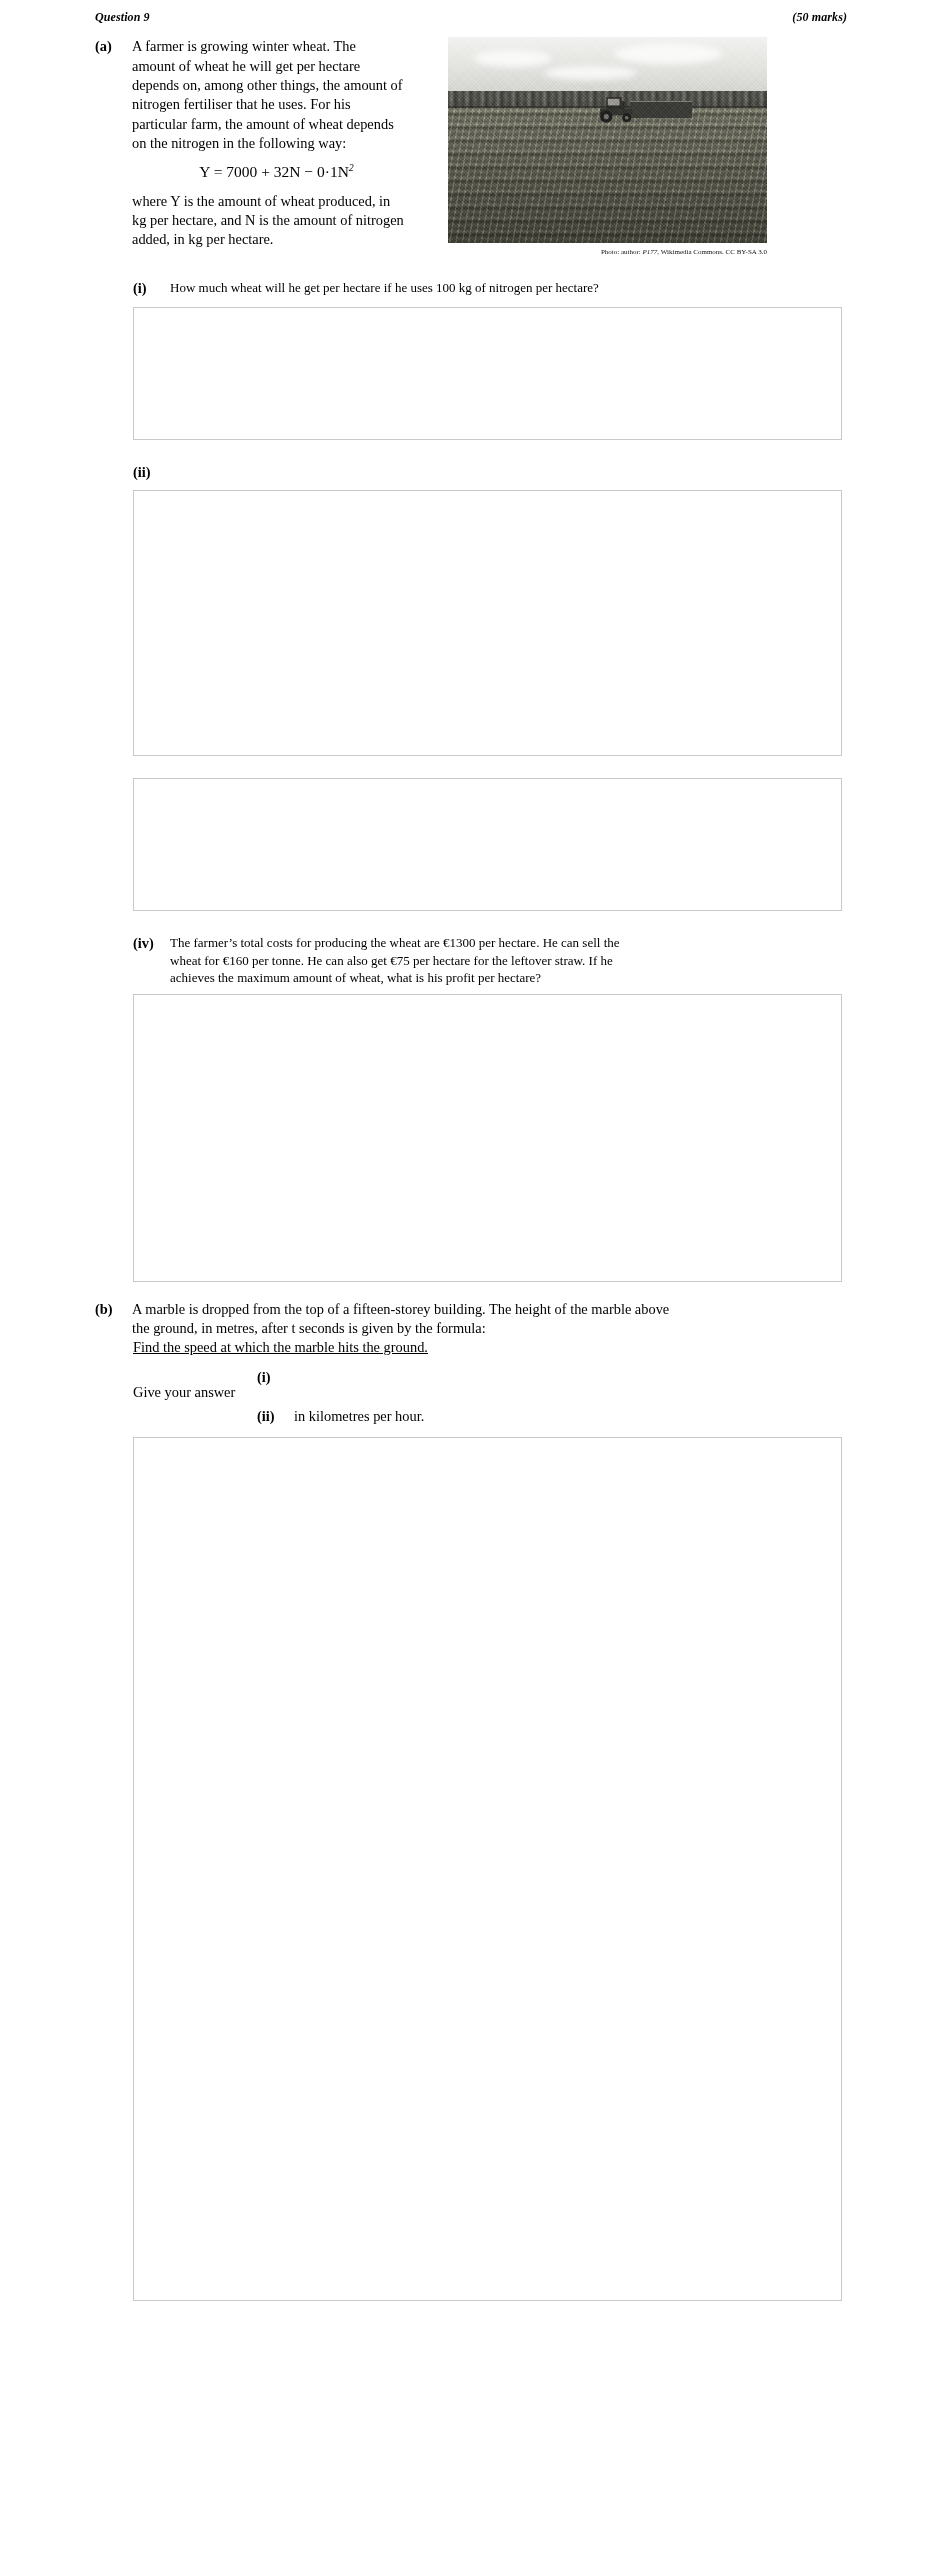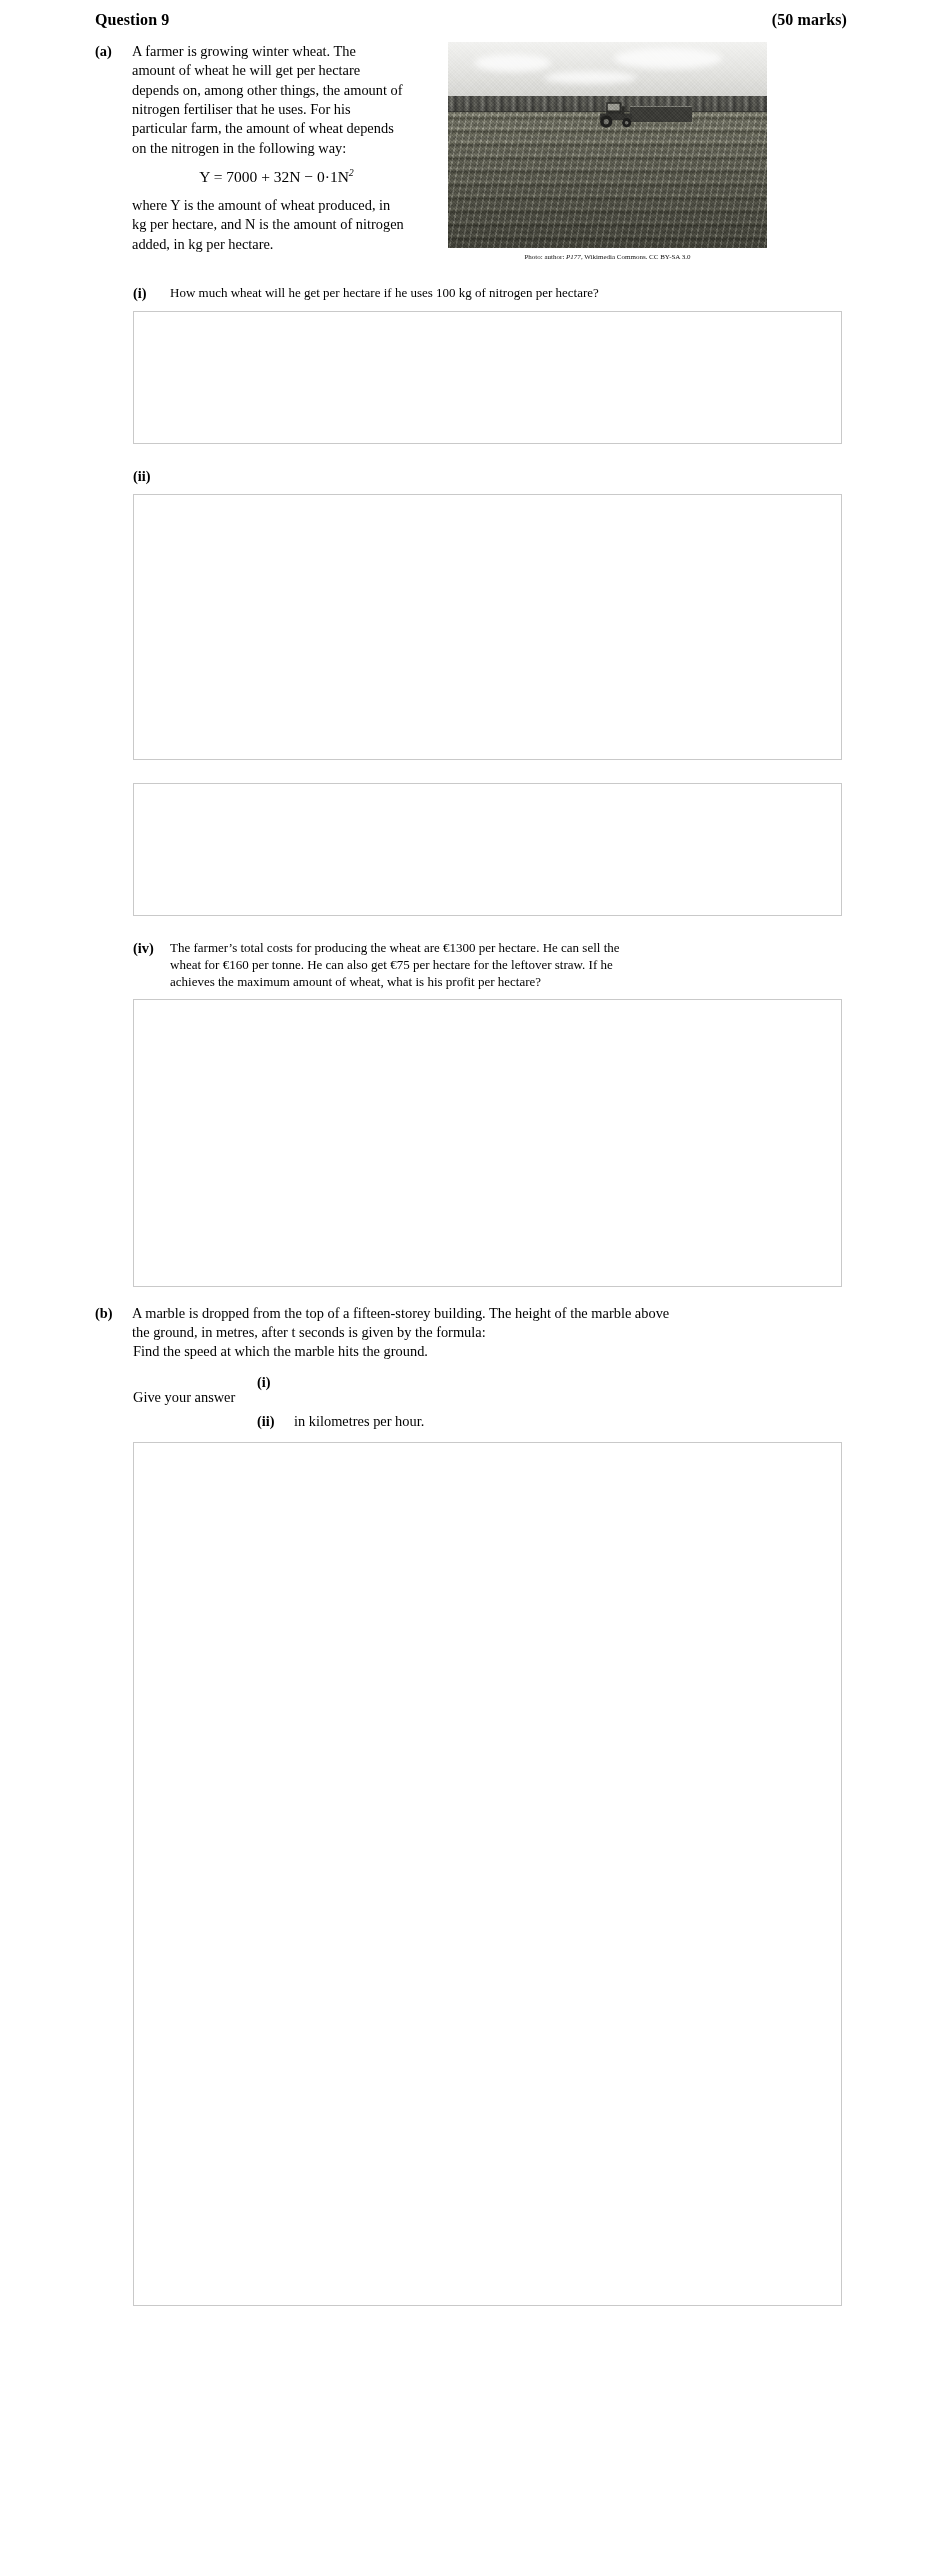--- a/index.html
+++ b/index.html
@@ -29,23 +29,24 @@
     position: relative;
     margin: 0;
     padding: 11.3px 90px 0 95px;
     display: flex;
     justify-content: space-between;
     align-items: baseline;
   }
   .qhead-title,
   .qhead-marks {
     font-weight: bold;
-    font-size: 16px;
+    font-size: 12px;
     line-height: 1.15;
     letter-spacing: 0.1px;
+    font-style: italic;
   }
 
   
   .part {
     display: flex;
     align-items: flex-start;
     padding-left: 95px;
     padding-right: 90px;
     box-sizing: border-box;
   }
@@ -107,21 +108,21 @@
   .photo-frame {
     width: 319px;
     height: 206px;
     overflow: hidden;
     position: relative;
     background: #8d8d8a;
   }
   .photo-caption {
     margin-top: 4.6px;
     font-size: 7px;
-    text-align: center;
+    text-align: right;
     line-height: 1.2;
     color: #111;
   }
   .photo-caption i { font-style: italic; }
 
   
   .ph-sky {
     position: absolute; left: 0; top: 0; width: 100%; height: 31%;
     background:
       linear-gradient(to bottom, #f2f2f0 0%, #e4e4e1 45%, #cfcfcb 100%);
@@ -218,20 +219,21 @@
   .spacer-22 { height: 11.3px; }
   .spacer-28 { height: 14.4px; }
   .spacer-34 { height: 17.5px; }
   .spacer-44 { height: 23px; }
 
   .b-line {
     padding-left: 133px;
     padding-right: 37px;
     font-size: 14.4px;
     line-height: 1.32;
+    text-decoration: underline;
   }
   .b-giveanswer {
     display: flex;
     align-items: flex-start;
     padding-left: 133px;
     padding-right: 90px;
     font-size: 14.4px;
     line-height: 1.32;
   }
   .b-giveanswer .ga-text { flex: 0 0 auto; width: 124px; margin-top: 15px; }

